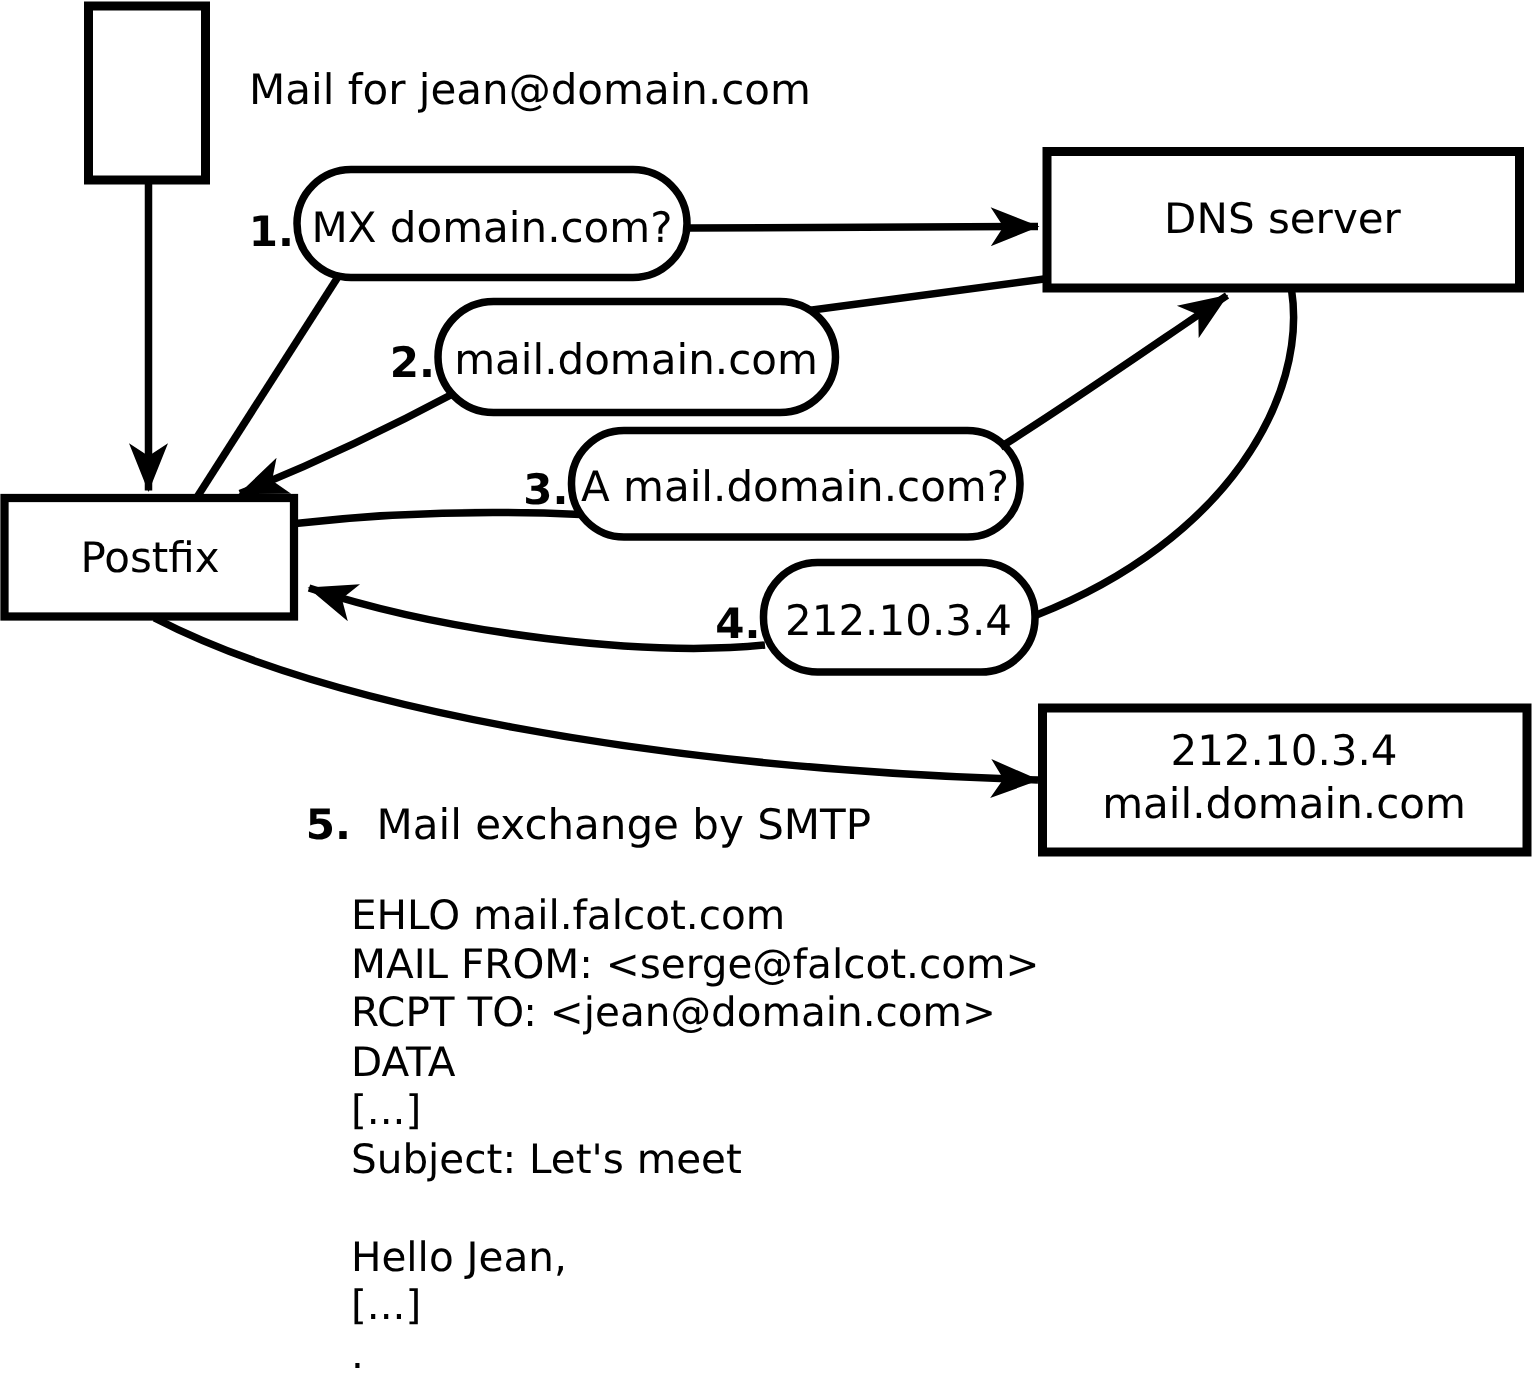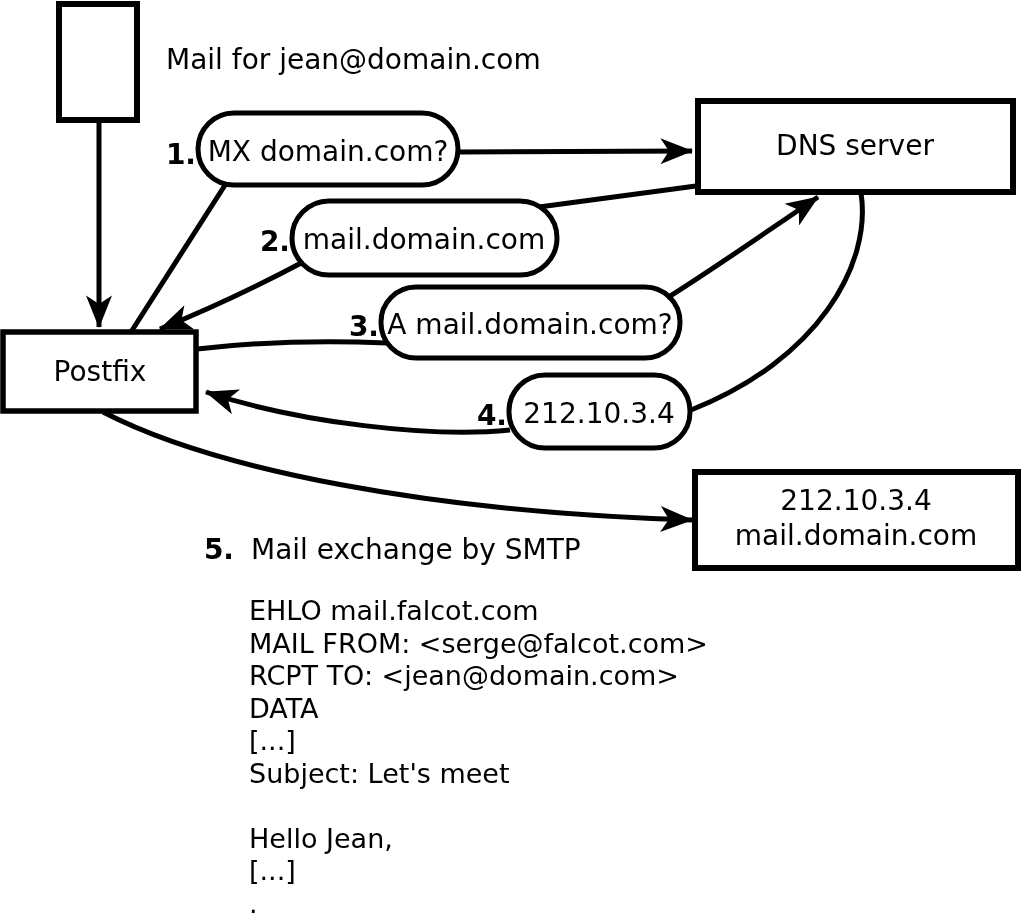--- a/index.html
+++ b/index.html
@@ -36,21 +36,21 @@
     font-size: 28px;
     font-family: "DejaVu Sans", "Liberation Sans", sans-serif;
   }
   .num {
     font-weight: 700;
   }
   .mid { text-anchor: middle; }
   .end { text-anchor: end; }
   #smtp-session {
     position: absolute;
-    left: 249px;
+    left: 234px;
     top: 595px;
     font-size: 27px;
     line-height: 32.5px;
     color: #000000;
     white-space: pre-line;
   }
 </style>
 </head>
 <body>
 

